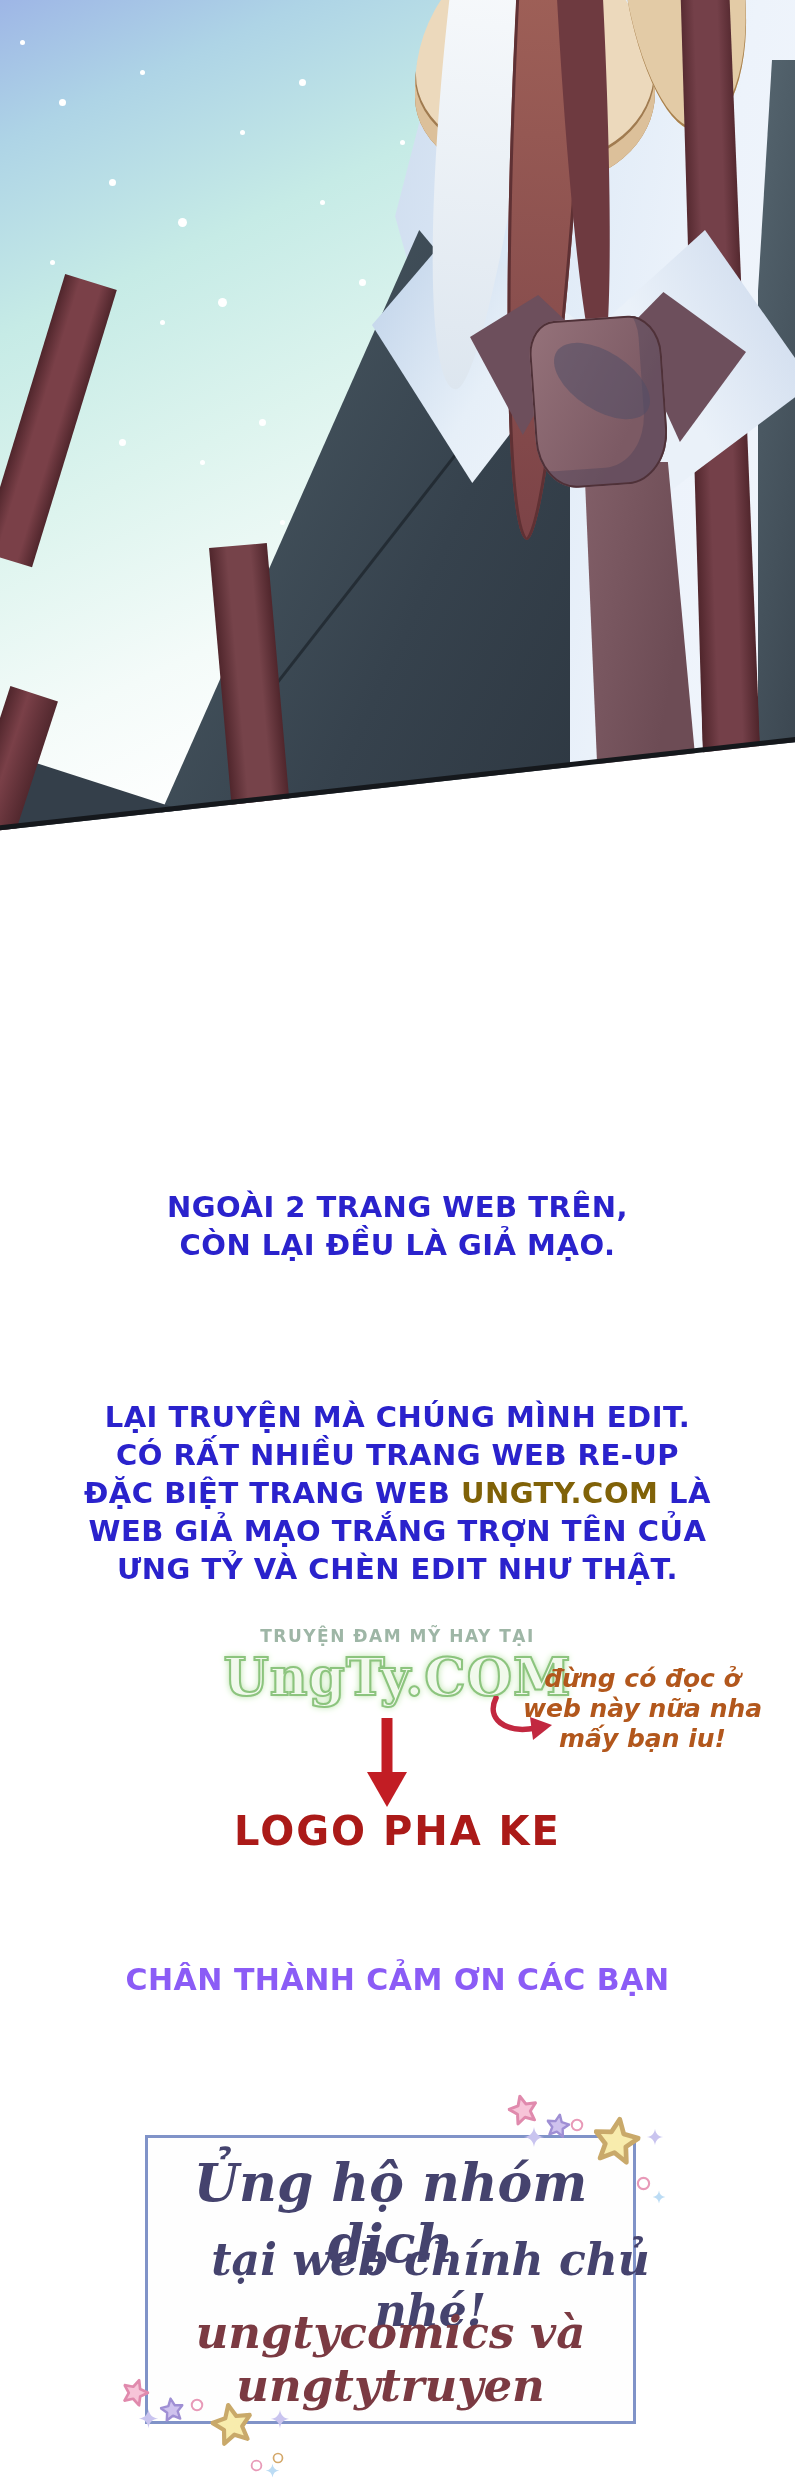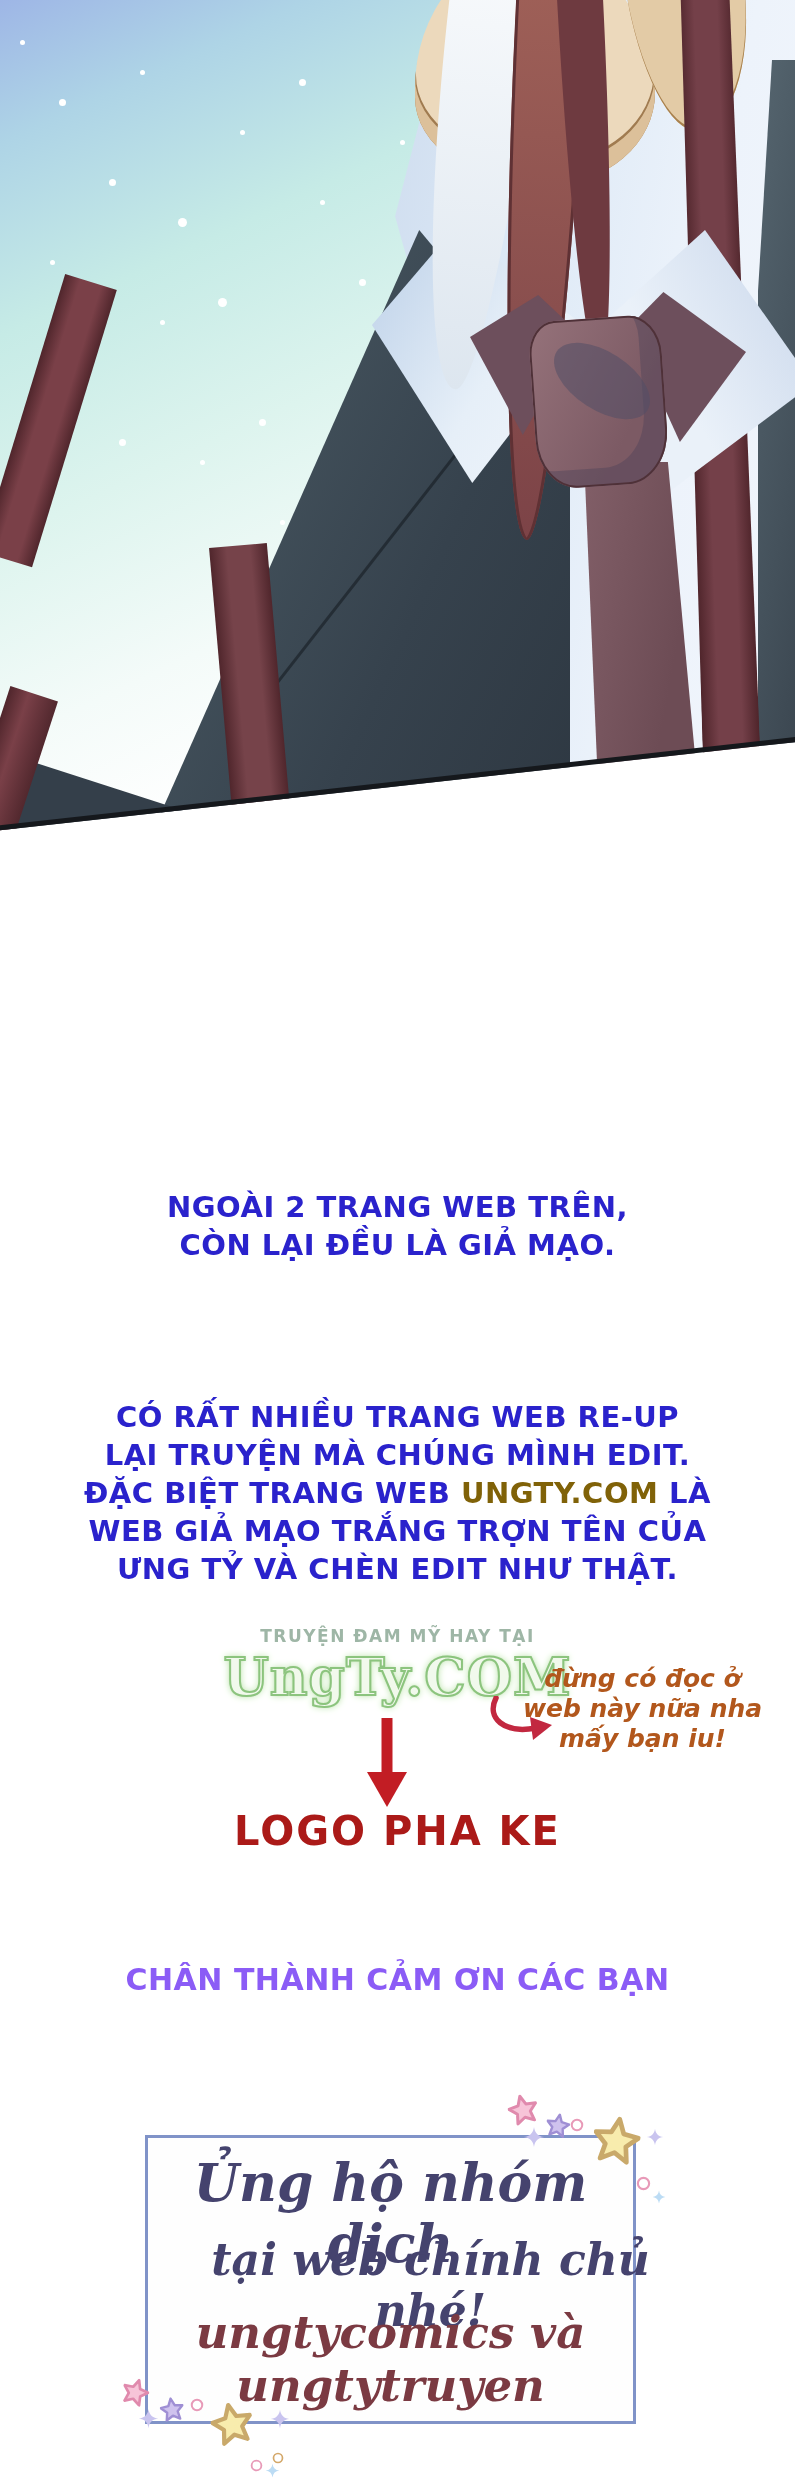--- a/index.html
+++ b/index.html
@@ -152,22 +152,22 @@
     <div class="edge-line"></div>
   </div>
 
 
   <div class="block s2">
     <div>NGOÀI 2 TRANG WEB TRÊN,</div>
     <div>CÒN LẠI ĐỀU LÀ GIẢ MẠO.</div>
   </div>
 
   <div class="block s3">
+    <div>LẠI TRUYỆN MÀ CHÚNG MÌNH EDIT.</div>
     <div>CÓ RẤT NHIỀU TRANG WEB RE-UP</div>
-    <div>LẠI TRUYỆN MÀ CHÚNG MÌNH EDIT.</div>
     <div><span>ĐẶC BIỆT TRANG WEB </span><span class="gold">UNGTY.COM</span><span> LÀ</span></div>
     <div>WEB GIẢ MẠO TRẮNG TRỢN TÊN CỦA</div>
     <div>ƯNG TỶ VÀ CHÈN EDIT NHƯ THẬT.</div>
   </div>
 
   <div class="block caption-green">TRUYỆN ĐAM MỸ HAY TẠI</div>
   <div class="block big-logo">UngTy.COM</div>
 
   <svg class="arrow-curved" viewBox="0 0 76 52">
     <path d="M10 2 C 0 22, 18 38, 50 32"></path>

